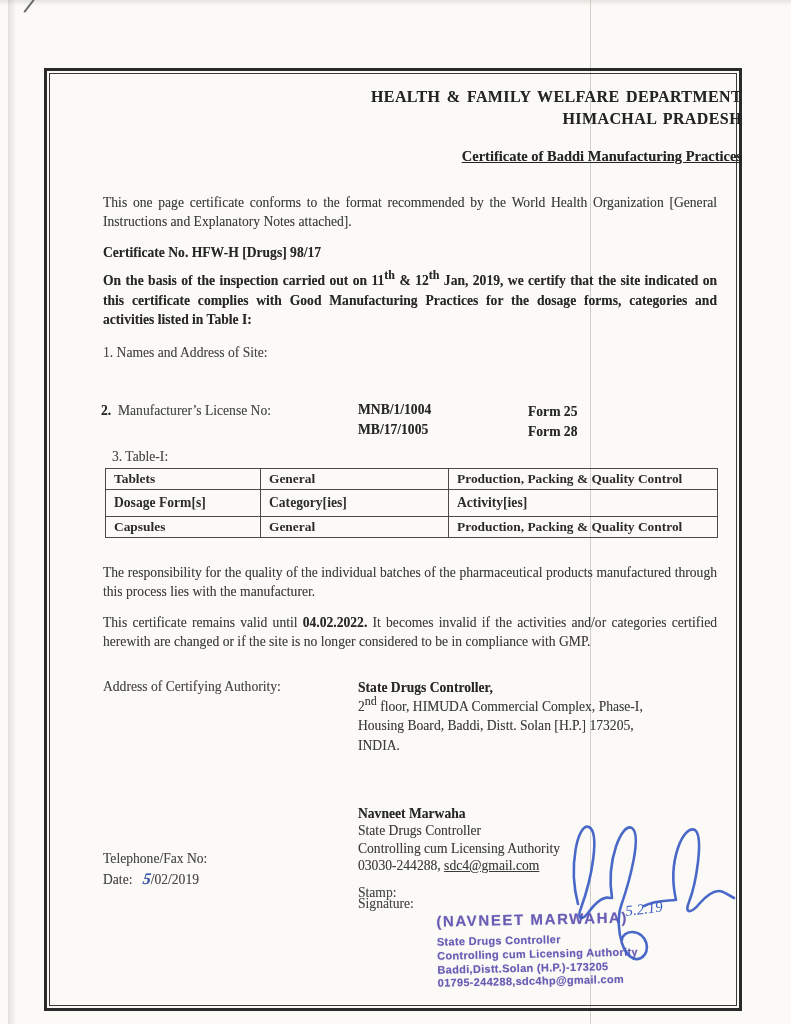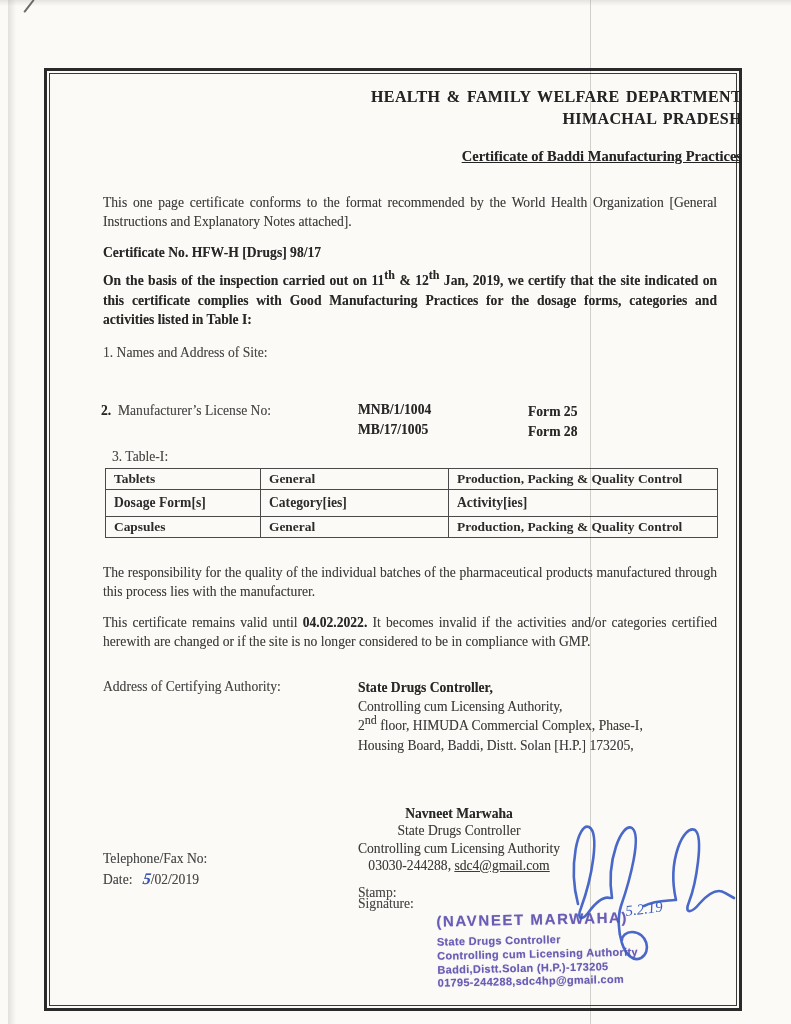--- a/index.html
+++ b/index.html
@@ -110,26 +110,26 @@
   </tbody>
     </table>
 
   <div class="abs body-text just soft" style="left:103px;top:563px;width:614px;">The responsibility for the quality of the individual batches of the pharmaceutical products manufactured through this process lies with the manufacturer.</div>
 
   <div class="abs body-text just soft" style="left:103px;top:613px;width:614px;"><span>This certificate remains valid until </span><span class="bold-text">04.02.2022.</span><span> It becomes invalid if the activities and/or categories certified herewith are changed or if the site is no longer considered to be in compliance with GMP.</span></div>
 
   <div class="abs lbl soft" style="left:103px;top:679px;">Address of Certifying Authority:</div>
   <div class="abs body-text soft" style="left:358px;top:678px;width:330px;line-height:19.2px;">
     <div class="bold-text">State Drugs Controller,</div>
-    <div>Controlling cum Licensing Authority,</div>
     <div><span>2</span><sup>nd</sup><span> floor, HIMUDA Commercial Complex, Phase-I,</span></div>
     <div style="text-align:justify;">Housing Board, Baddi, Distt. Solan [H.P.] 173205,</div>
+    <div>INDIA.</div>
   </div>
 
-  <div class="abs body-text soft" style="left:358px;top:805px;line-height:17.3px;text-align:center;">
+  <div class="abs body-text soft" style="left:358px;top:805px;line-height:17.3px;">
     <div class="bold-text">Navneet Marwaha</div>
     <div>State Drugs Controller</div>
     <div>Controlling cum Licensing Authority</div>
     <div><span>03030-244288, </span><span class="email-underline">sdc4@gmail.com</span></div>
   </div>
 
   <div class="abs lbl soft" style="left:103px;top:851px;">Telephone/Fax No:</div>
   <div class="abs lbl soft" style="left:103px;top:870px;"><span>Date:</span>&nbsp;&nbsp;&nbsp;<span class="hand-five">5</span><span>/02/2019</span></div>
 
   <div class="abs lbl soft" style="left:358px;top:896px;">Signature:</div>

